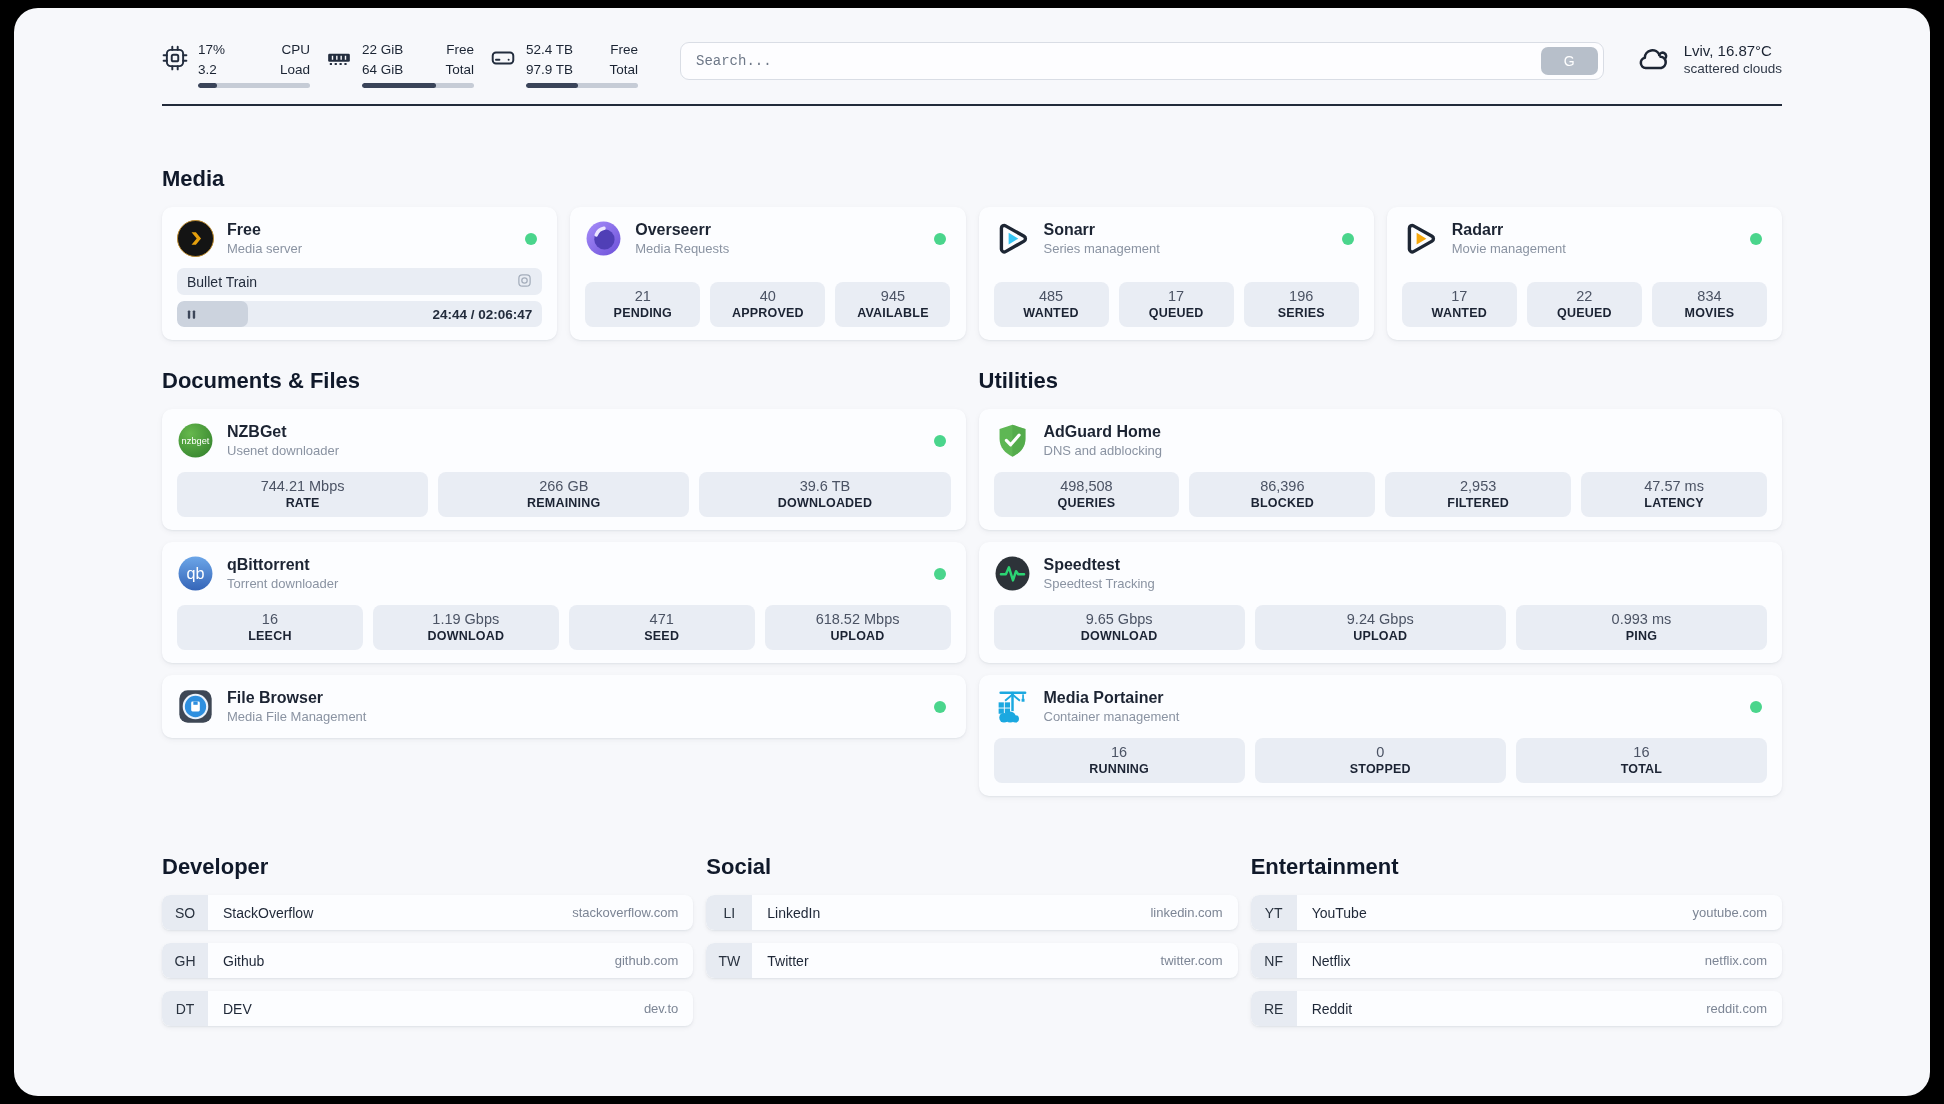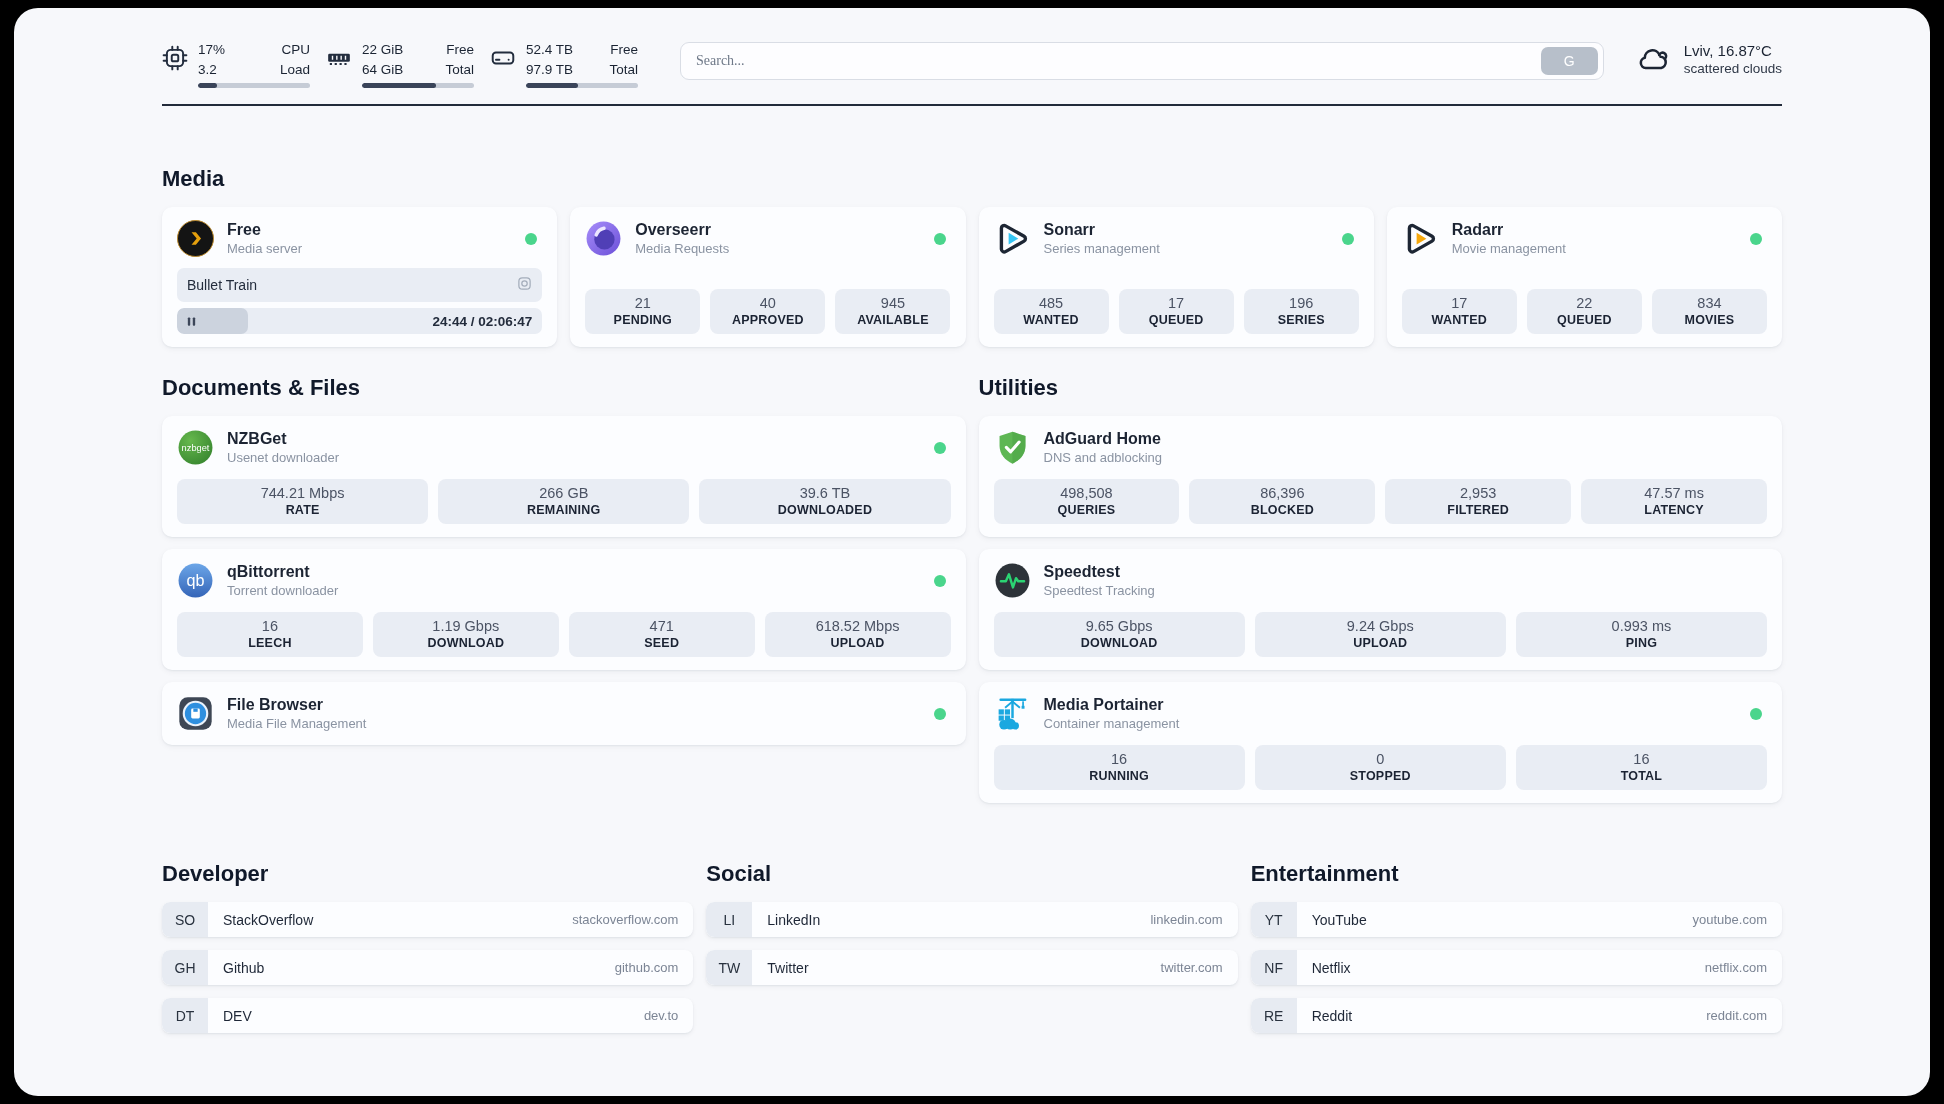--- a/index.html
+++ b/index.html
@@ -13,21 +13,21 @@
   .sys { display:flex; gap:10px; margin-right:16px; }
   .sys-icon { width:26px; height:26px; color:#232d3e; margin-top:5px; flex:none; }
   .sys-icon svg { width:100%; height:100%; }
   .sys-body { width:112px; }
   .sys-rows { display:flex; justify-content:space-between; }
   .sys-col { display:flex; flex-direction:column; font-size:13.5px; color:#1b2433; line-height:1.45; }
   .sys-col.right { align-items:flex-end; }
   .sys-bar { margin-top:4px; height:5px; border-radius:3px; background:#c6ccd6; position:relative; overflow:hidden; }
   .sys-bar-fill { position:absolute; left:0; top:0; bottom:0; background:#3a4459; border-radius:3px; }
   .search { flex:1; display:flex; align-items:center; height:38px; background:#fdfdff; border:1px solid #d9dde5; border-radius:9px; margin:2px 30px 0 26px; }
-  .search input { flex:1; border:none; outline:none; background:transparent; padding:0 15px; font-size:14px; color:#1c2433; font-family:Liberation Serif, serif; }
+  .search input { flex:1; border:none; outline:none; background:transparent; padding:0 15px; font-size:14px; color:#1c2433; font-family:Liberation Mono, monospace; }
   .search input::placeholder { color:#6e7888; }
   .search-btn { width:57px; height:28px; margin-right:5px; background:#b7bfca; color:#fff; border:none; border-radius:7px; font-size:14px; font-family:inherit; display:flex; align-items:center; justify-content:center; cursor:pointer; }
   .weather { display:flex; align-items:center; gap:12px; margin-top:2px;justify-content:center; }
   .weather-icon { width:38px; height:34px; color:#1c2534; flex:none; }
   .weather-icon svg { width:100%; height:100%; }
   .weather-line1 { font-size:15px; color:#1b2433; font-weight:500; }
   .weather-line2 { font-size:13.5px; color:#2f3847; margin-top:2px; }
   .divider { border-top:2px solid #222b3a; margin-top:16px; }
 
   
@@ -46,21 +46,21 @@
   .app-titles { flex:1; min-width:0; }
   .app-name { font-size:16px; font-weight:700; color:#1c2433; }
   .app-desc { font-size:13px; color:#8a93a2; margin-top:2px; }
   .status-dot { width:12px; height:12px; border-radius:50%; background:#4ad58c; margin-right:5px; flex:none; }
   .stat-row { display:flex; gap:10px; margin-top:auto; padding-top:13px; }
   .stat { flex:1; background:#e9edf4; border-radius:8px; text-align:center; padding:6px 9px 7px; }
   .stat-value { font-size:14.5px; color:#4b5364; }
   .stat-label { font-size:12.5px; font-weight:700; color:#1b2333; margin-top:2px; letter-spacing:.2px; }
 
   
-  .plex-track { background:#e9edf4; border-radius:7px; height:34px; display:flex; align-items:center; justify-content:space-between; padding:0 10px; font-size:14px; color:#232c3c; margin-top:11px; }
+  .plex-track { background:#e9edf4; border-radius:7px; height:27px; display:flex; align-items:center; justify-content:space-between; padding:0 10px; font-size:14px; color:#232c3c; margin-top:11px; }
   .plex-progress { position:relative; background:#e9edf4; border-radius:7px; height:26px; margin-top:6px; display:flex; align-items:center; justify-content:flex-end; padding:0 10px; font-size:13.5px; font-weight:600; color:#232c3c; overflow:hidden; }
   .plex-progress-fill { position:absolute; left:0; top:0; bottom:0; background:#ccd3de; border-radius:7px; }
   .pause-btn { position:absolute; left:9px; top:0; bottom:0; display:flex; align-items:center; cursor:pointer; background:none; border:none; }
 
   
   .bookmarks { display:grid; grid-template-columns:repeat(3,1fr); gap:13px; margin-top:58px; padding-bottom:40px; }
   .bm-row { display:flex; align-items:center; height:35px; background:#fcfdff; border-radius:8px; box-shadow:0 1px 2px rgba(25,35,55,.06),0 2px 5px rgba(25,35,55,.05); overflow:hidden; margin-bottom:13px; cursor:pointer; }
   .bm-abbr { width:46px; align-self:stretch; background:#e7ebf2; display:flex; align-items:center; justify-content:center; font-size:14px; color:#29323f; border-radius:8px 0 0 8px; flex:none; }
   .bm-name { font-size:14px; color:#1e2737; margin-left:15px; }
   .bm-url { margin-left:auto; margin-right:15px; font-size:13px; color:#7c8595; }

